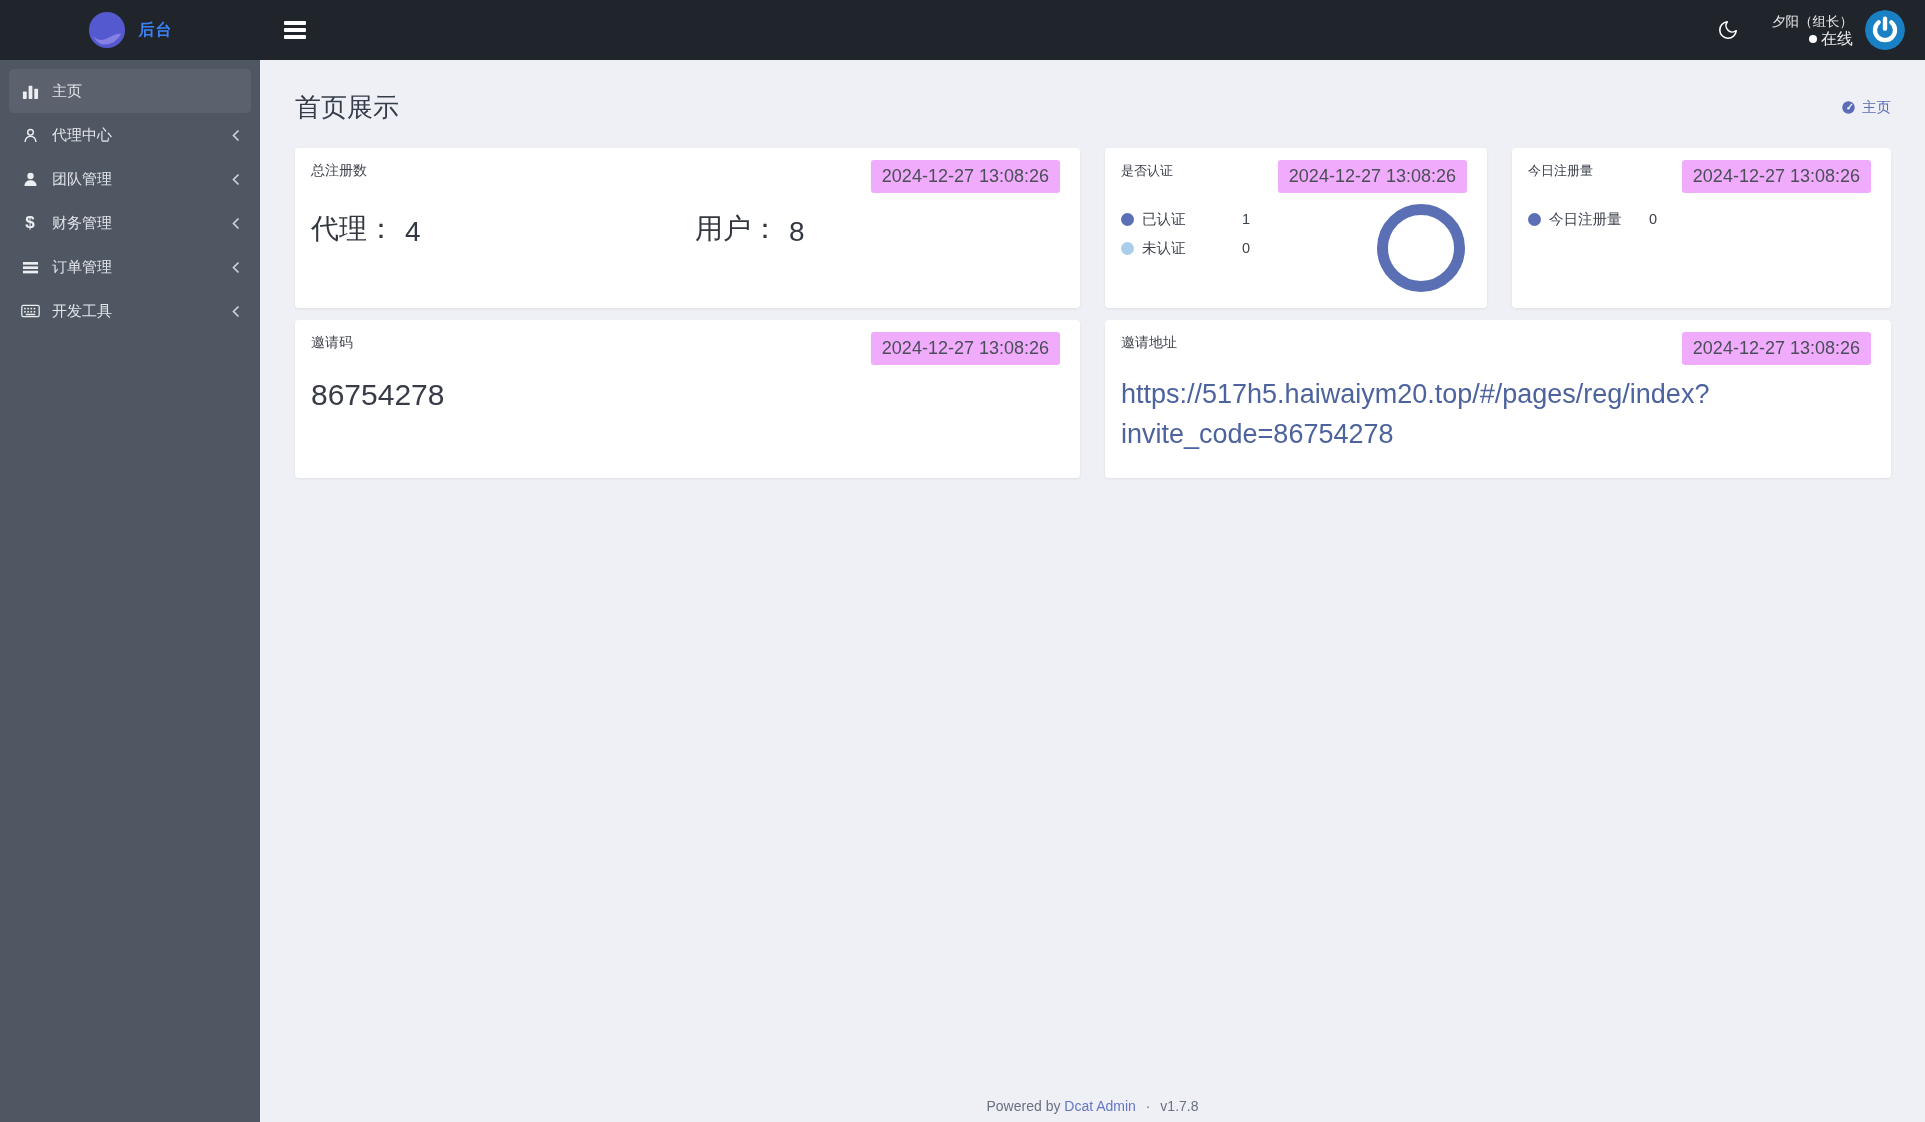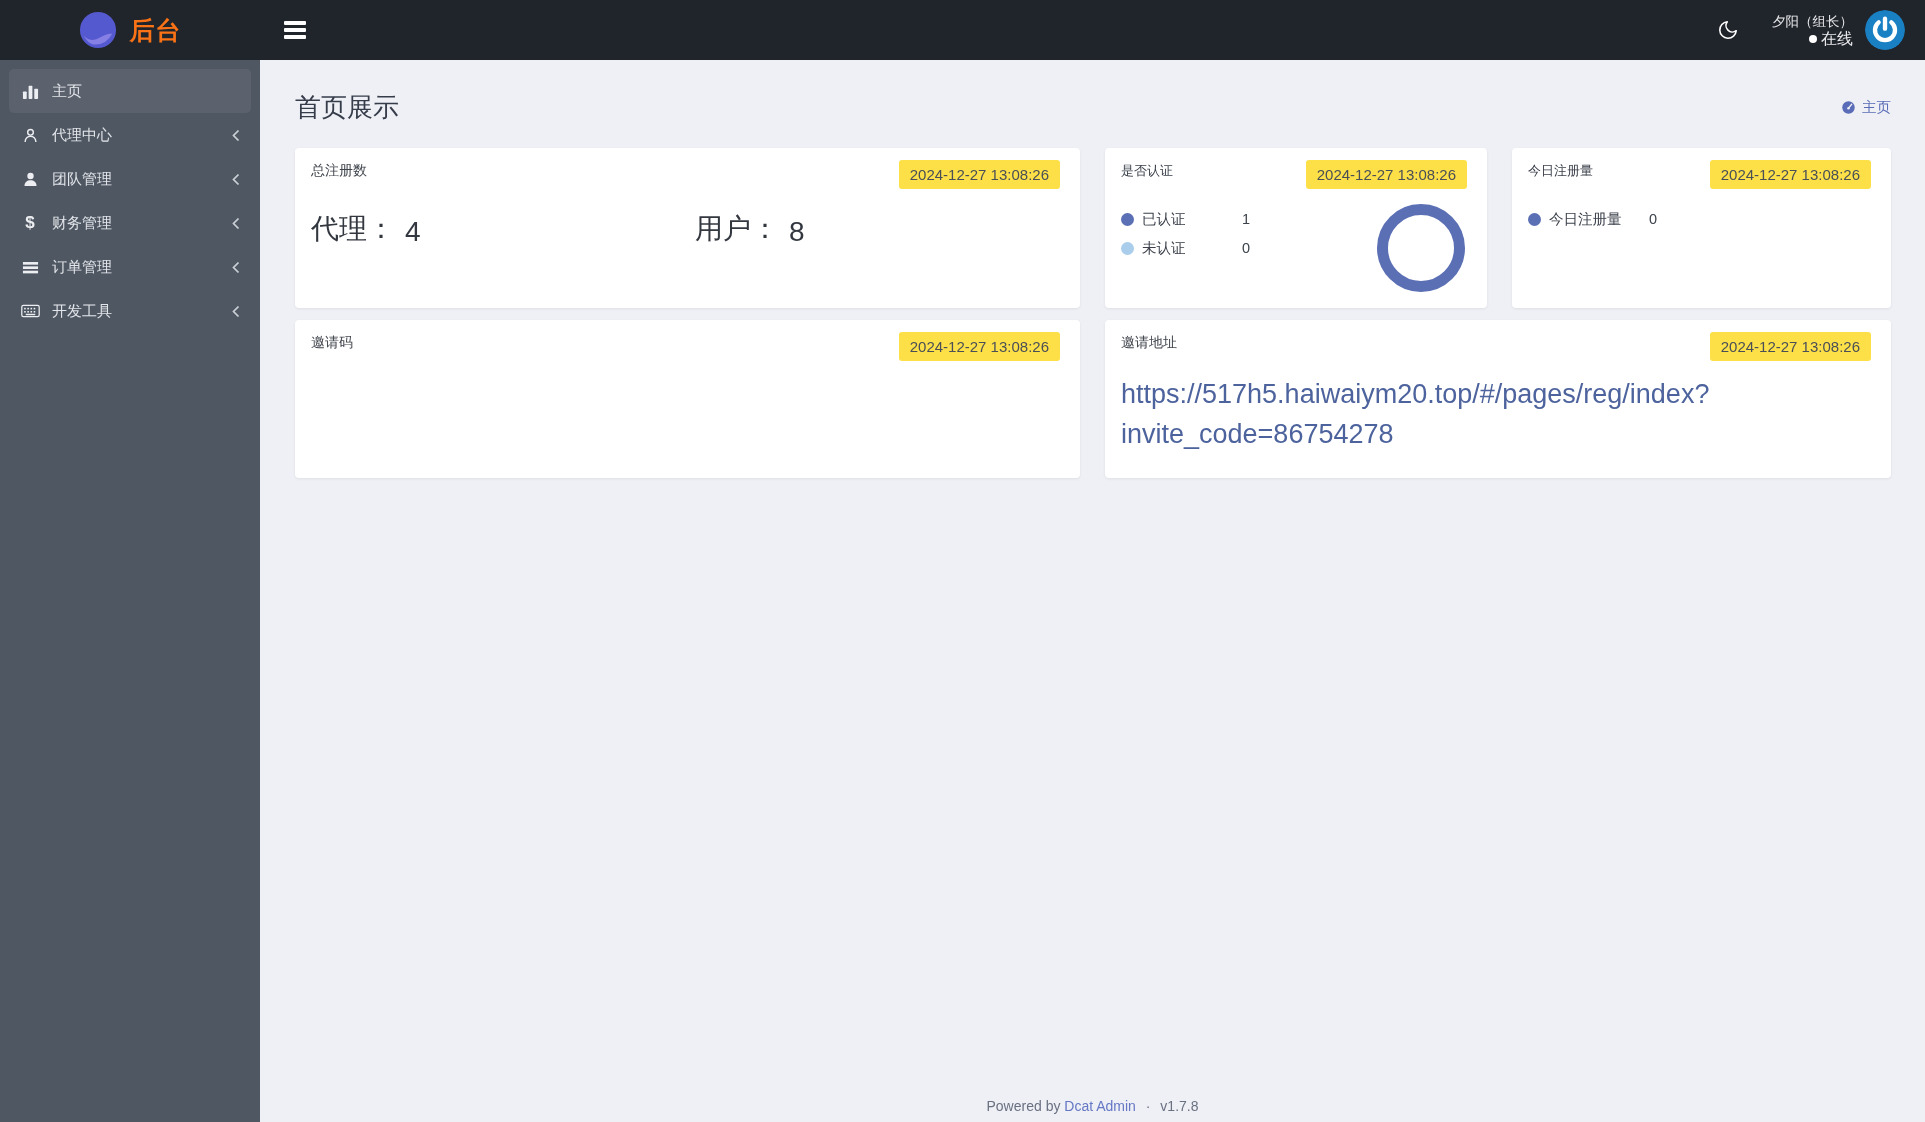--- a/index.html
+++ b/index.html
@@ -11,21 +11,21 @@
 
   
   .navbar {
     position:absolute; top:0; left:0; width:1925px; height:60px;
     background:#20242b; display:flex; align-items:center; z-index:10;
   }
   .brand {
     width:260px; height:60px; display:flex; align-items:center; justify-content:center;
     gap:13px; background:#20242b; cursor:pointer;
   }
-  .brand-text { color:#f97316; font-size:25px; font-weight:bold; letter-spacing:1px; }
+  .brand-text { color:#3b82f6; font-size:16px; font-weight:bold; letter-spacing:1px; }
   .hamburger { margin-left:24px; width:26px; height:20px; display:flex; flex-direction:column; justify-content:center; gap:3px; background:none; border:none; cursor:pointer; }
   .hamburger span { display:block; width:22px; height:4px; background:#ffffff; border-radius:1px; }
   .nav-right { margin-left:auto; display:flex; align-items:center; padding-right:20px; }
   .moon-btn { background:none; border:none; cursor:pointer; width:44px; height:40px; display:flex; align-items:center; justify-content:center; margin-right:22px; }
   .user-block { text-align:right; margin-right:12px; color:#e9eaec; cursor:pointer; }
   .user-name { font-size:13.5px; line-height:18px; }
   .user-status { font-size:16px; line-height:16px; display:flex; align-items:center; justify-content:flex-end; gap:4px; }
   .status-dot { width:8px; height:8px; border-radius:50%; background:#ffffff; display:inline-block; }
   .avatar { width:40px; height:40px; border-radius:50%; overflow:hidden; cursor:pointer; flex:0 0 auto; }
 
@@ -61,22 +61,22 @@
     box-shadow:0 1px 3px rgba(0,0,0,0.07); padding:14px 16px;
   }
   .card-lg { width:785px; height:160px; }
   .card-md { width:382px; height:160px; }
   .card-sm { width:379px; height:160px; }
   .card-xl { width:786px; height:158px; }
   .card-lg2 { width:785px; height:158px; }
   .card-title { font-size:14px; color:#41454d; }
   .card-title.big { font-size:13px; color:#393e48; }
   .ts-badge {
-    position:absolute; top:12px; right:20px; background:#fde047; color:#4a4f57;
-    font-size:15px; padding:6px 11px; border-radius:3px; white-space:nowrap;
+    position:absolute; top:12px; right:20px; background:#f0abfc; color:#4a4f57;
+    font-size:18px; padding:6px 11px; border-radius:3px; white-space:nowrap;
   }
 
   .stats { margin-top:30px; display:flex; font-size:28px; color:#33373f; }
   .stat { display:flex; align-items:flex-end; }
   .stat-first { width:384px; }
   .stat-value { margin-left:10px; }
 
   .legend { margin-top:27px; display:flex; flex-direction:column; gap:5px; }
   .legend-row { display:flex; align-items:center; height:24px; font-size:14.5px; color:#3c414b; }
   .legend-dot { width:13px; height:13px; border-radius:50%; margin-right:8px; flex:0 0 auto; }
@@ -297,20 +297,21 @@
         </div>
       </div>
     </section>
   </div>
 
   <div class="cards-row row2">
 
     <section class="card card-lg2">
       <div class="card-title">邀请码</div>
       <div class="ts-badge">2024-12-27 13:08:26</div>
+      <div class="big-number">86754278</div>
     </section>
 
     <section class="card card-xl">
       <div class="card-title">邀请地址</div>
       <div class="ts-badge">2024-12-27 13:08:26</div>
       <a class="url-link">https://517h5.haiwaiym20.top/#/pages/reg/index?invite_code=86754278</a>
     </section>
   </div>
 </main>
 

